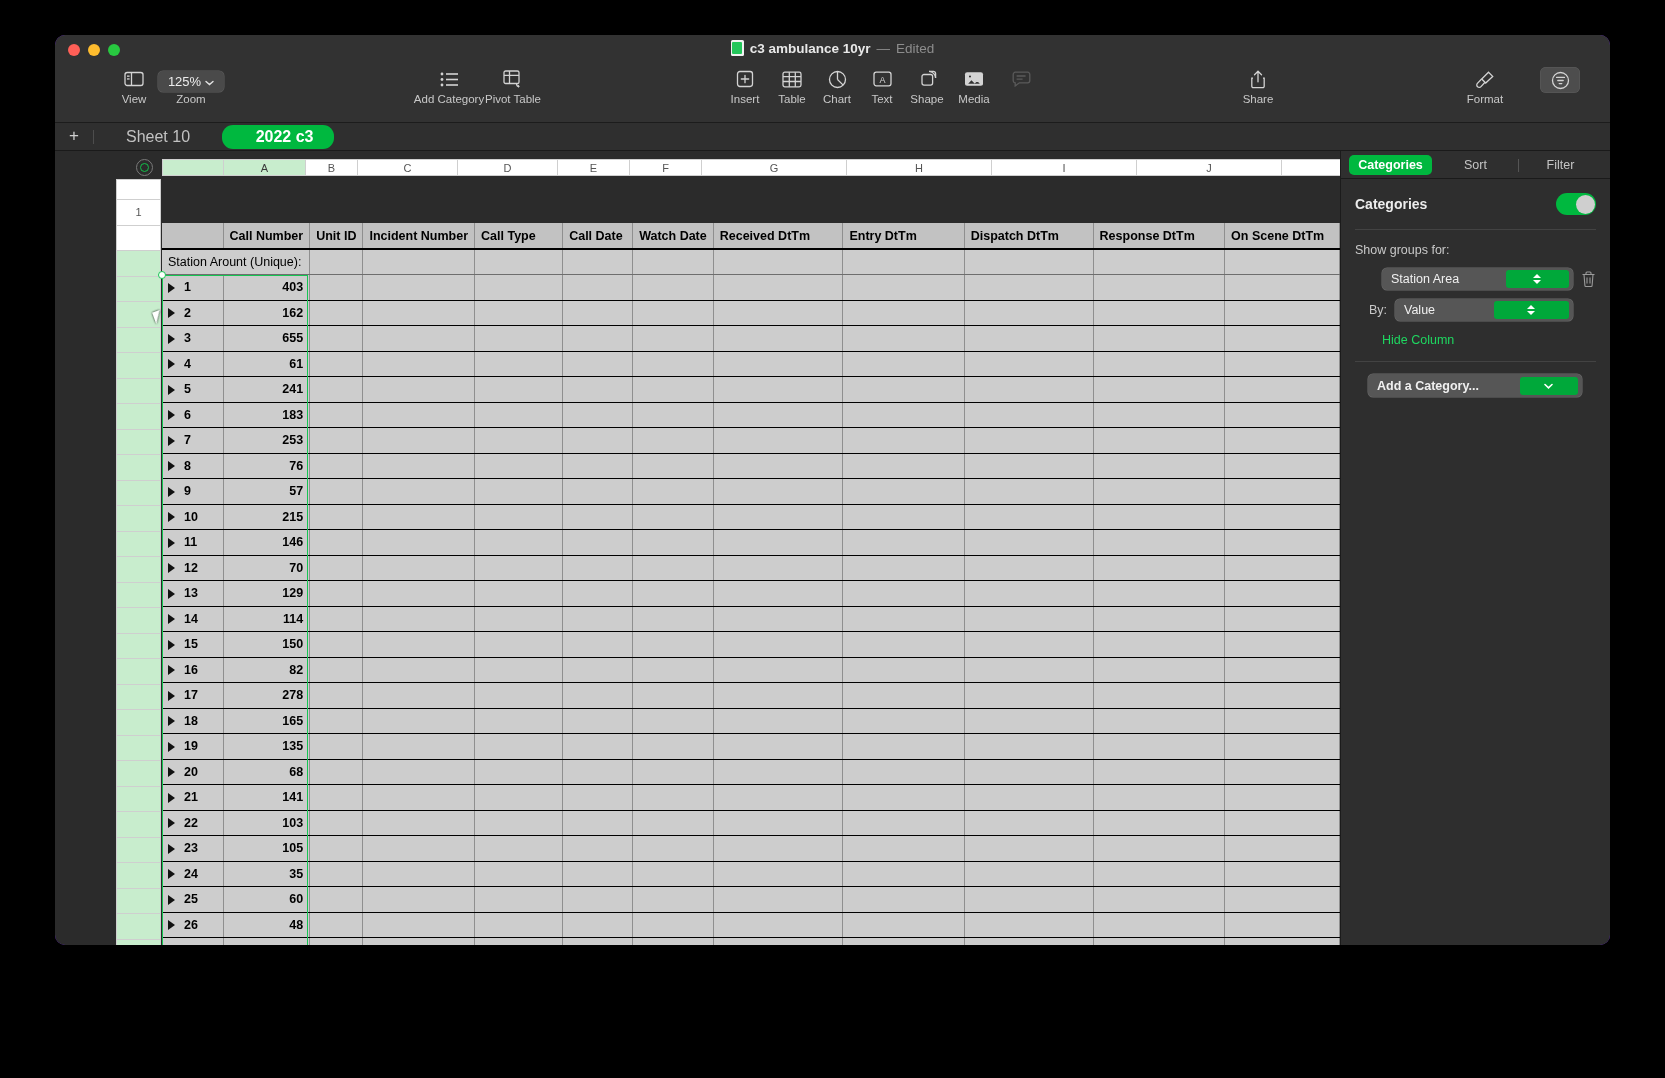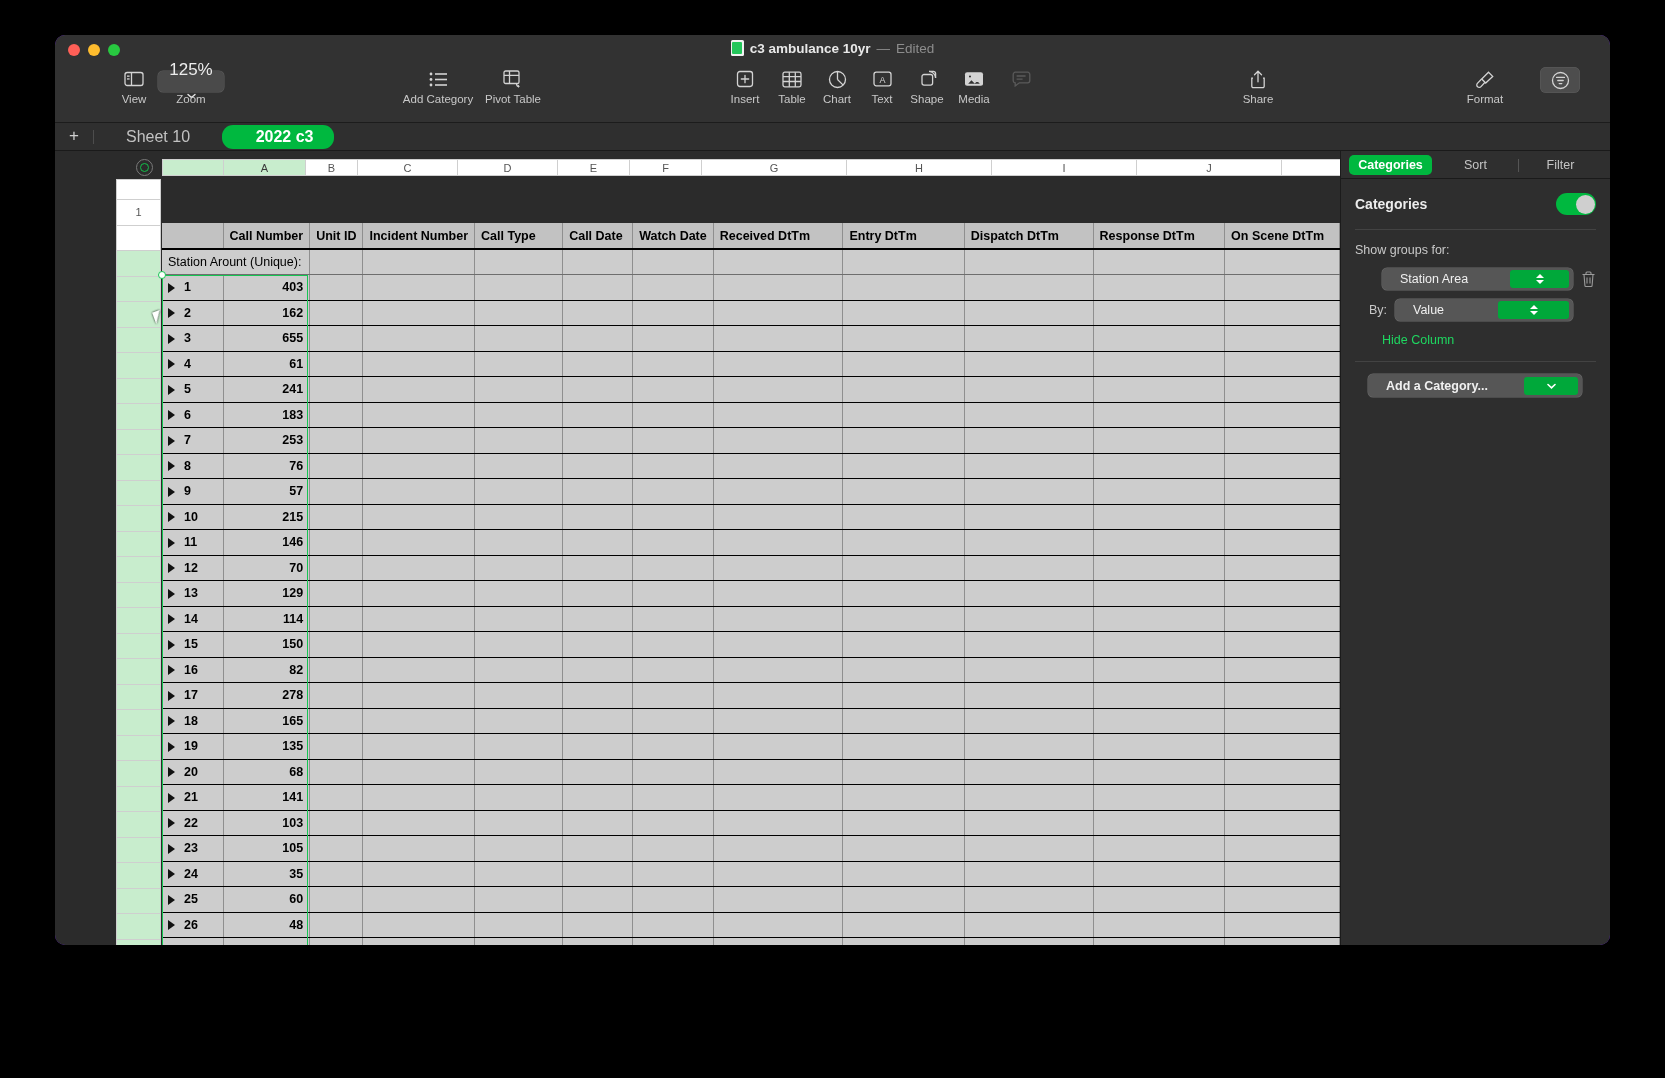--- a/index.html
+++ b/index.html
@@ -91,23 +91,22 @@
   .tb-item.disabled svg { opacity: .45; }
 
   .zoom-pill {
     position: absolute;
     top: 8px;
     width: 66px; height: 21px;
     background: #4a4a4a;
     border-radius: 5px;
     display: flex; align-items: center; justify-content: center;
     gap: 4px;
-    font-size: 17px; color: #ececec;
+    font-size: 13px; color: #ececec;
     box-shadow: 0 0 0 .5px #5c5c5c;
-    flex-direction: column;
   }
   .zoom-lbl {
     position: absolute;
     top: 30px;
     width: 76px; margin-left: -38px;
     text-align: center;
     font-size: 11.5px; color: #c8c8c8;
   }
   .tb-toggle-on {
     background: #4d4d4d;
@@ -320,21 +319,21 @@
 
   .hr { height: 1px; background: #434343; margin: 14px 0 13px; }
 
   .lbl-sm { font-size: 12.5px; color: #c9c9c9; }
 
   .popup {
     height: 22px;
     background: #565656;
     border-radius: 5px;
     display: flex; align-items: center;
-    padding: 0 4px 0 18px;
+    padding: 0 4px 0 9px;
     font-size: 12.5px; color: #f0f0f0;
     box-shadow: 0 0 0 .5px #6a6a6a;
     position: relative;
   }
   .popup span { flex: 1 1 auto; }
   .stepper {
     width: 17px; height: 18px; border-radius: 3px;
     background: #00a83a;
     display: flex; flex-direction: column;
     align-items: center; justify-content: center;
@@ -388,21 +387,21 @@
         <div class="tb-ico">
           <svg width="20" height="16" viewBox="0 0 20 16" fill="none" stroke="#d3d3d3" stroke-width="1.3">
             <rect x="1" y="1.5" width="18" height="13" rx="2.2"></rect>
             <path d="M7.5 1.5v13"></path>
             <rect x="3" y="4.5" width="2.6" height="1.3" fill="#d3d3d3" stroke="none"></rect>
             <rect x="3" y="7.3" width="2.6" height="1.3" fill="#d3d3d3" stroke="none"></rect>
           </svg>
         </div>
         <div class="tb-lbl">View</div>
       </div>
-      <div class="tb-item" style="left: 383px;">
+      <div class="tb-item" style="left: 394px;">
         <div class="tb-ico">
           <svg width="19" height="15" viewBox="0 0 19 15" fill="#d3d3d3">
             <circle cx="2" cy="2" r="1.4"></circle>
             <circle cx="2" cy="7.5" r="1.4"></circle>
             <circle cx="2" cy="13" r="1.4"></circle>
             <rect x="6" y="1.2" width="12" height="1.6"></rect>
             <rect x="6" y="6.7" width="12" height="1.6"></rect>
             <rect x="6" y="12.2" width="12" height="1.6"></rect>
           </svg>
         </div>

